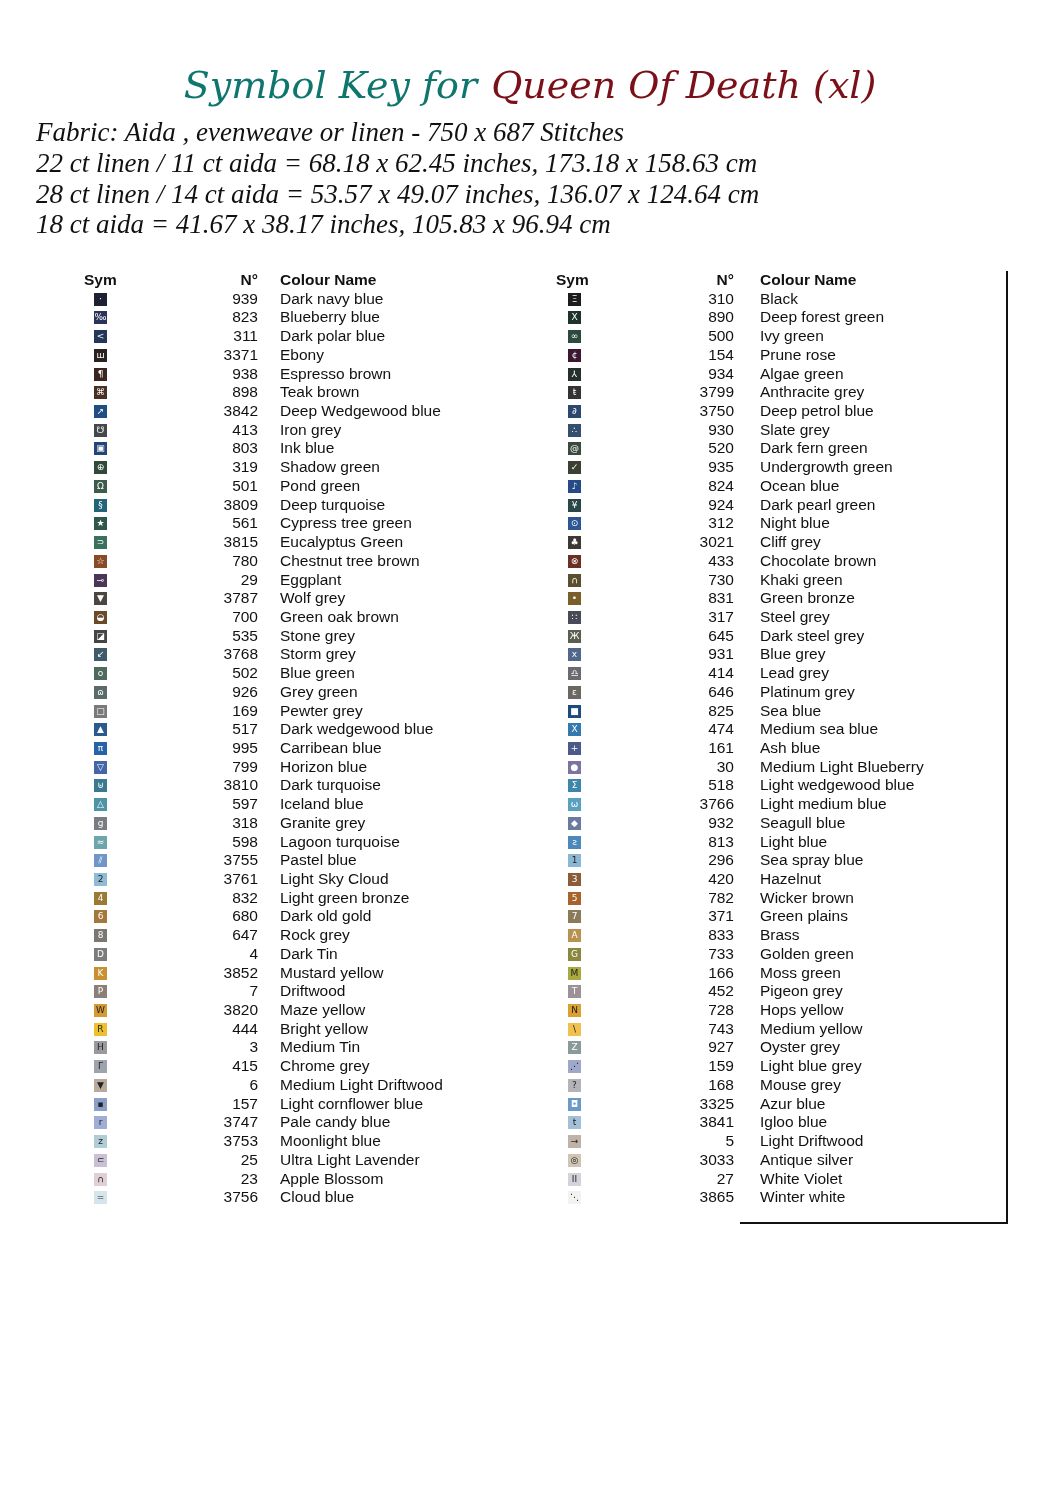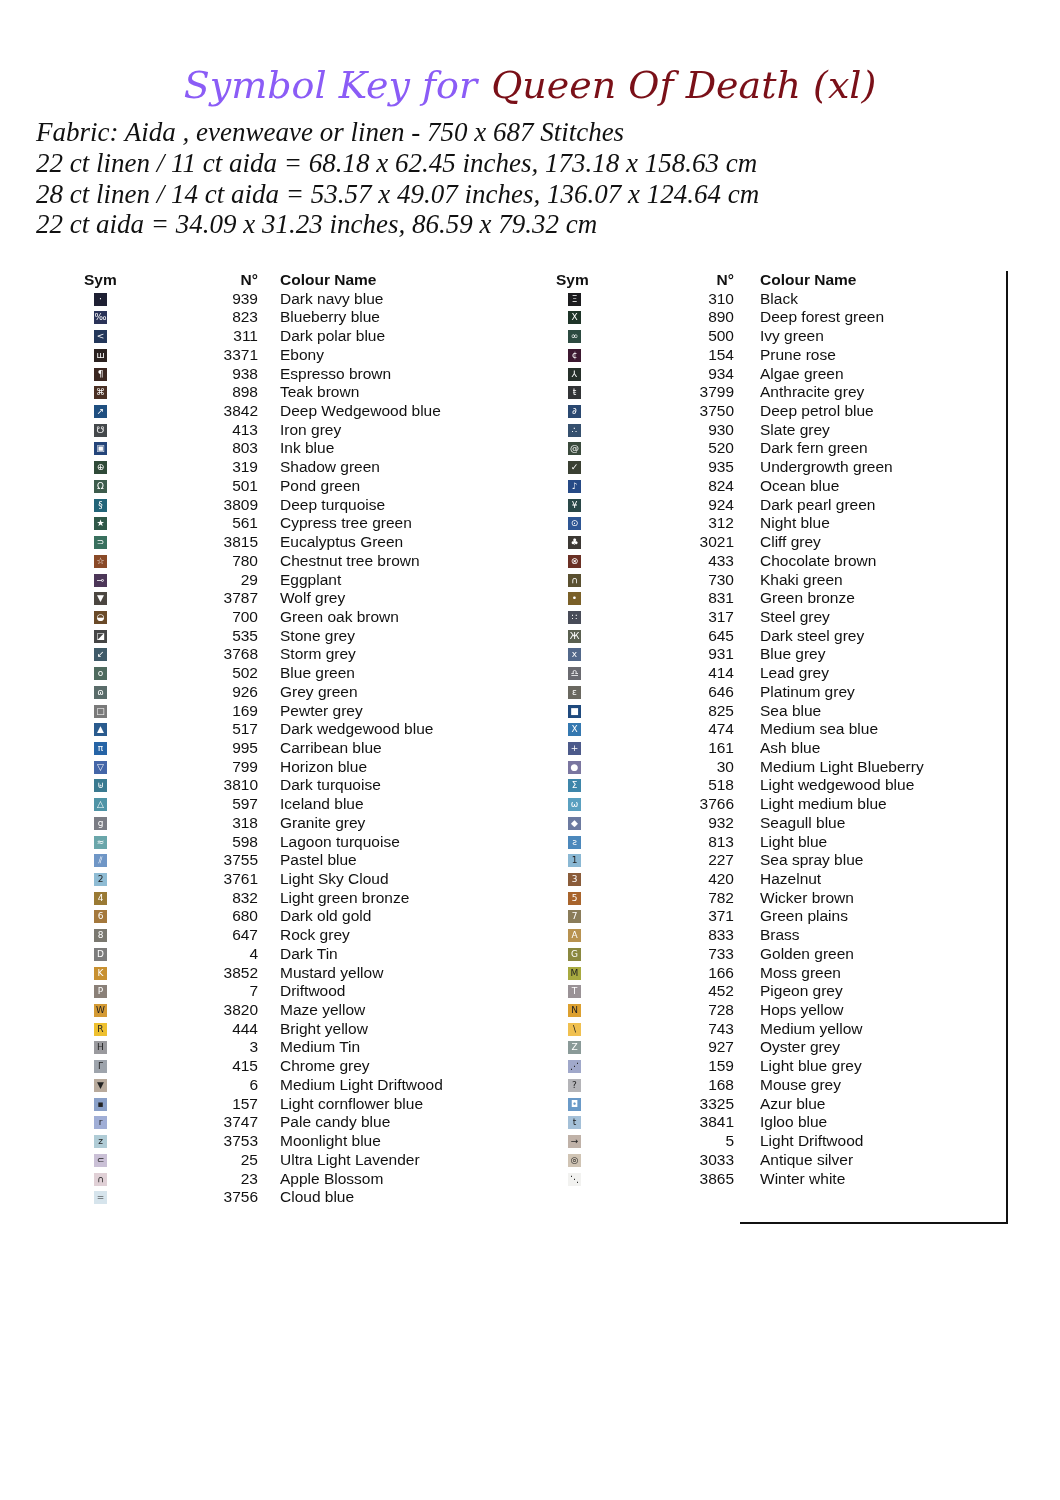--- a/index.html
+++ b/index.html
@@ -1,21 +1,21 @@
 <!DOCTYPE html>
 <html><head>
 <meta charset="utf-8">
 <style>
   html, body { margin: 0; padding: 0; background: #ffffff; }
   body { width: 1060px; height: 1500px; position: relative; overflow: hidden; color: #111; }
   .title {
     position: absolute; top: 60px; left: 0; width: 1060px; text-align: center;
     font-family: "DejaVu Serif", serif; font-style: italic; font-size: 38px; line-height: 50px;
   }
-  .title .lead { color: #8b5cf6; margin-top: 24px; }
+  .title .lead { color: #0f766e; margin-top: 24px; }
   .title .name { color: #7a1018; margin-left: 14px; }
   .specs {
     position: absolute; top: 117px; left: 36px;
     font-family: "Liberation Serif", serif; font-style: italic; font-size: 27px; line-height: 30.8px;
     color: #111; white-space: nowrap;
   }
   .specs b { font-weight: normal; }
   .specs .line { display: block; }
 
   .table {
@@ -51,21 +51,21 @@
   <span class="line">
     <b>Fabric:</b>
     <span>Aida , evenweave or  linen</span>
     <b>-</b>
     <b>750 x 687</b>
     <span>Stitches</span>
   </span>
   <div id="size-lines">
       <span class="line"><span>22 ct</span> <b>linen</b> <span>/ 11 ct</span> <b>aida</b> <span>= 68.18 x 62.45 inches, 173.18 x 158.63 cm</span> </span>
       <span class="line"><span>28 ct</span> <b>linen</b> <span>/ 14 ct</span> <b>aida</b> <span>= 53.57 x 49.07 inches, 136.07 x 124.64 cm</span> </span>
-      <span class="line"><span>22 ct</span> <b>aida</b> <span></span> <b></b> <span>= 34.09 x 31.23 inches, 86.59 x 79.32 cm</span> </span>
+      <span class="line"><span>18 ct</span> <b>aida</b> <span></span> <b></b> <span> = 41.67 x 38.17 inches, 105.83 x 96.94 cm</span> </span>
     </div>
 </div>
 
 <div class="table left" id="left-table">
   <div class="row hdr">
     <span class="col-sym">Sym</span>
     <span class="col-num">N°</span>
     <span class="col-name">Colour Name</span>
   </div>
 <div class="row">
@@ -626,21 +626,21 @@
       <span class="col-sym">
         <span class="swatch" style="background: rgb(76, 136, 188);">ƨ</span>
       </span>
       <span class="col-num">813</span>
       <span class="col-name">Light blue</span>
     </div>
     <div class="row">
       <span class="col-sym">
         <span class="swatch" style="background: rgb(138, 184, 212); color: rgb(34, 34, 34);">1</span>
       </span>
-      <span class="col-num">227</span>
+      <span class="col-num">296</span>
       <span class="col-name">Sea spray blue</span>
     </div>
     <div class="row">
       <span class="col-sym">
         <span class="swatch" style="background: rgb(138, 92, 58);">3</span>
       </span>
       <span class="col-num">420</span>
       <span class="col-name">Hazelnut</span>
     </div>
     <div class="row">
@@ -740,20 +740,27 @@
       </span>
       <span class="col-num">5</span>
       <span class="col-name">Light Driftwood</span>
     </div>
     <div class="row">
       <span class="col-sym">
         <span class="swatch" style="background: rgb(208, 196, 180); color: rgb(34, 34, 34);">◎</span>
       </span>
       <span class="col-num">3033</span>
       <span class="col-name">Antique silver</span>
+    </div>
+    <div class="row">
+      <span class="col-sym">
+        <span class="swatch" style="background: rgb(212, 210, 218); color: rgb(34, 34, 34);">II</span>
+      </span>
+      <span class="col-num">27</span>
+      <span class="col-name">White Violet</span>
     </div>
     <div class="row">
       <span class="col-sym">
         <span class="swatch" style="background: rgb(242, 242, 240); color: rgb(34, 34, 34);">⋱</span>
       </span>
       <span class="col-num">3865</span>
       <span class="col-name">Winter white</span>
     </div>
   </div>
 

